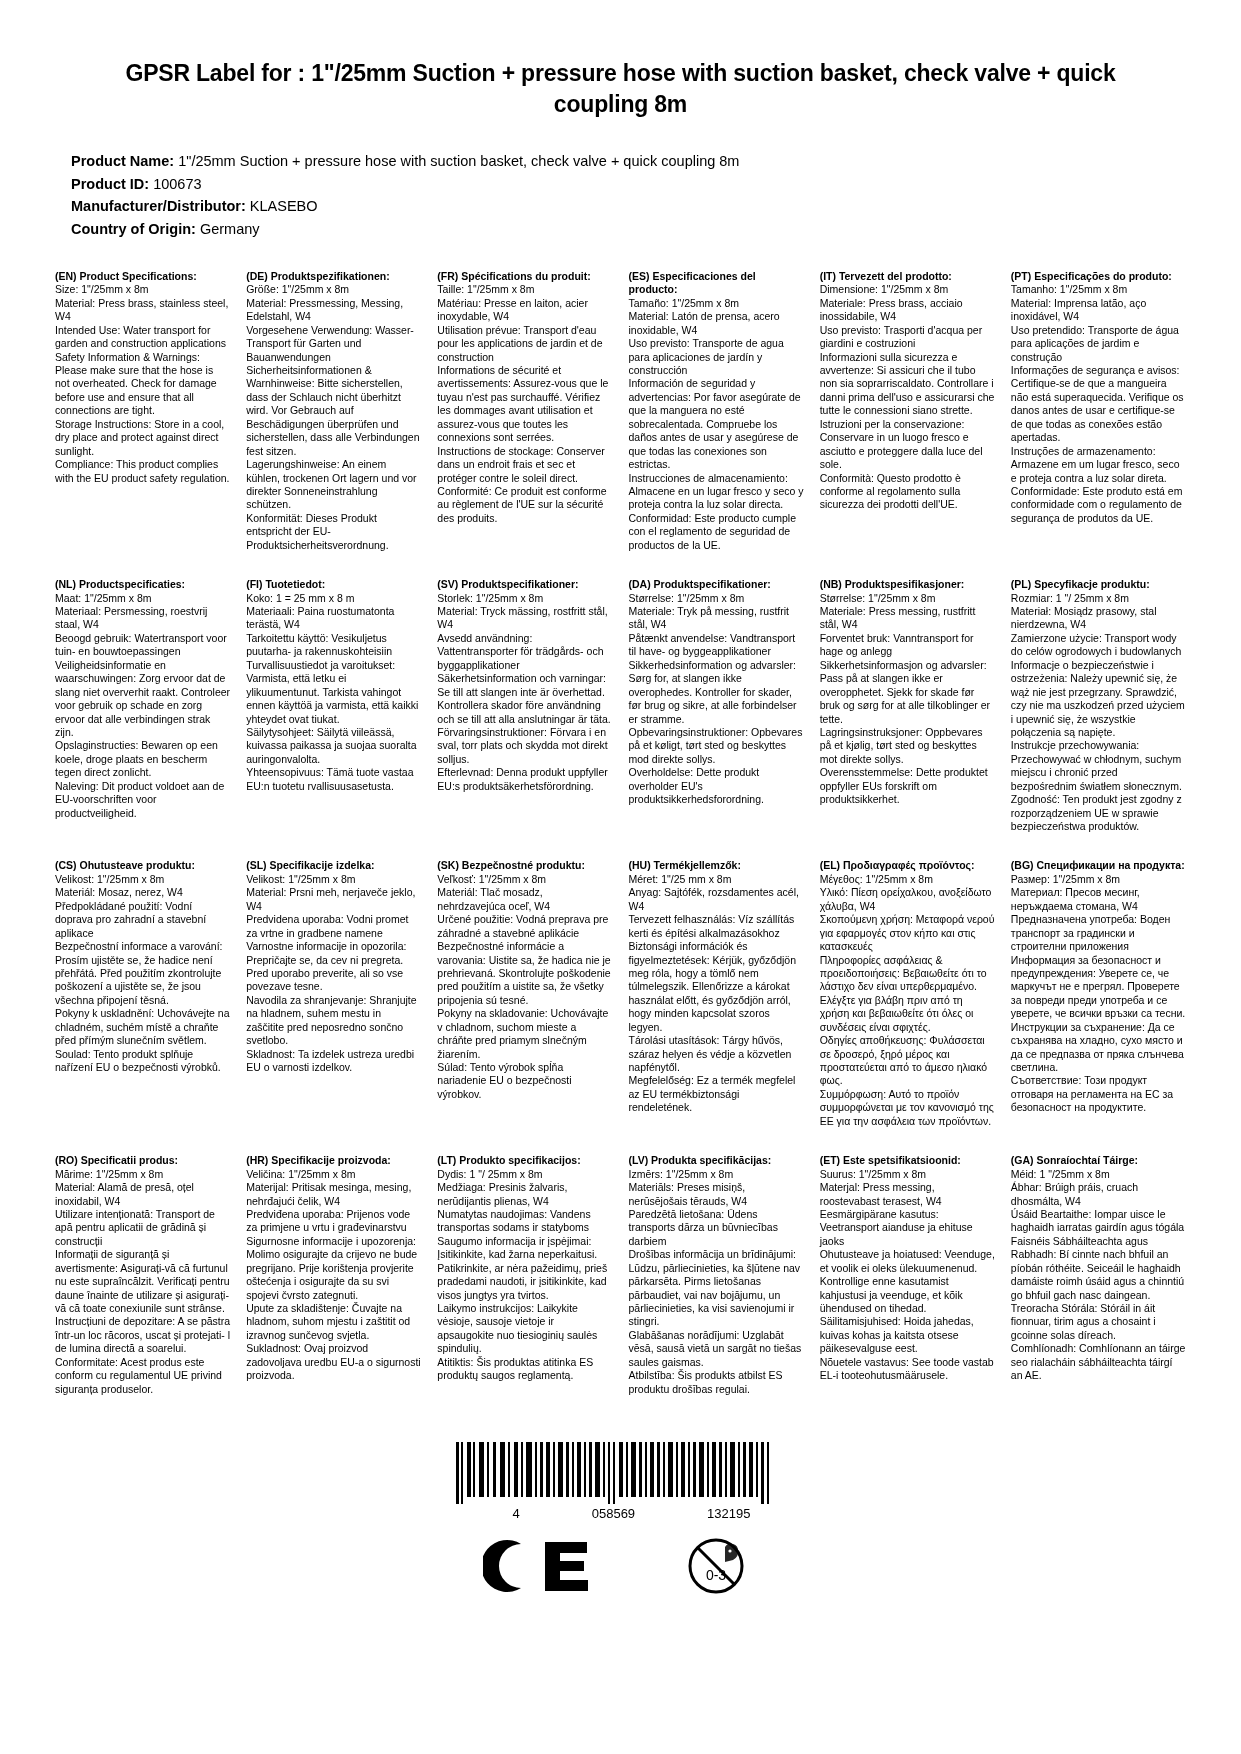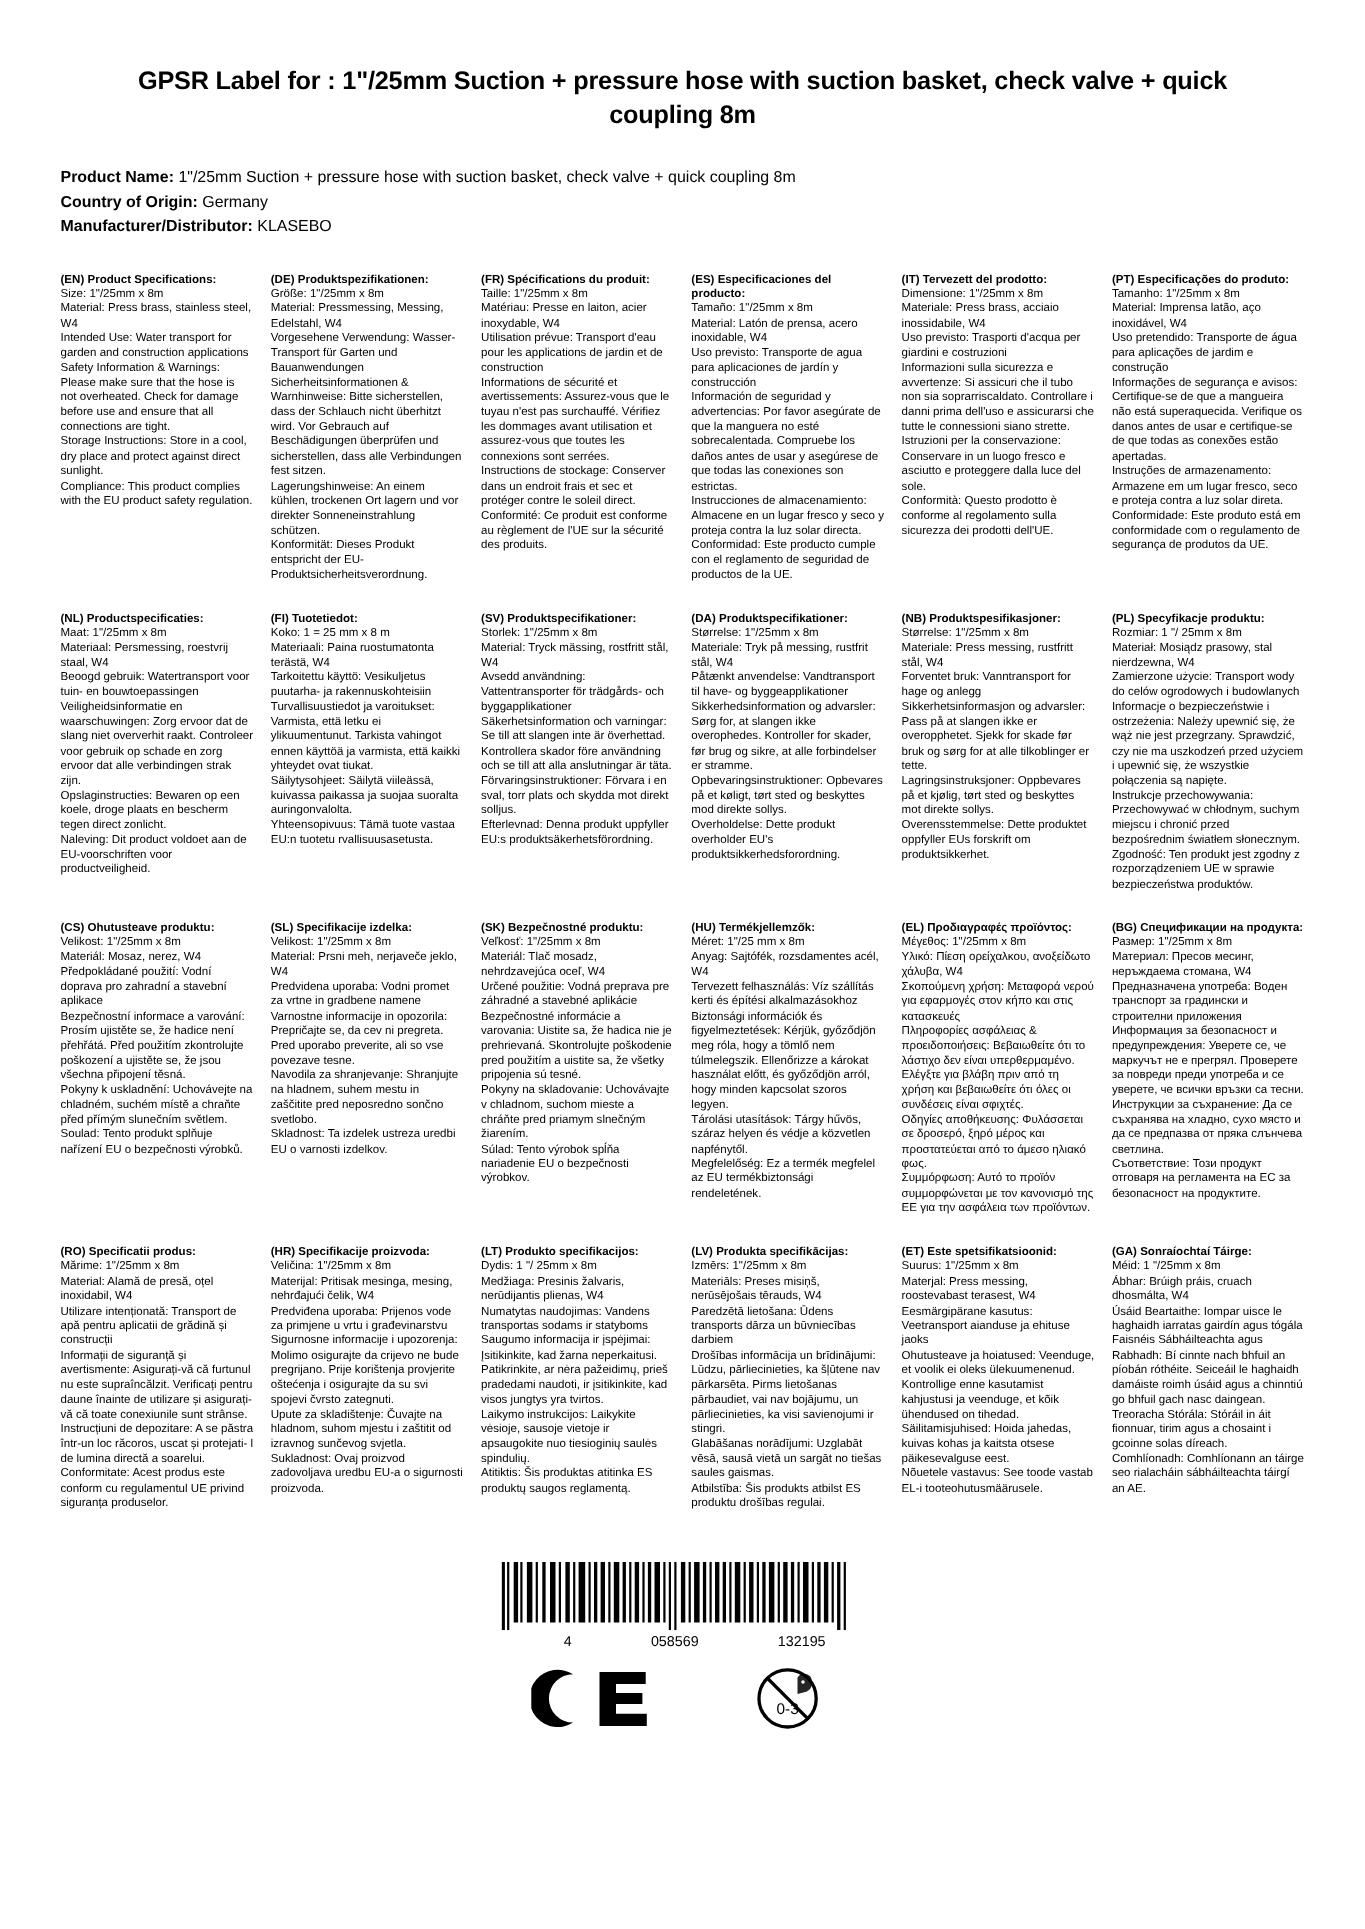--- a/index.html
+++ b/index.html
@@ -31,20 +31,21 @@
   .meta {
     margin: 0 0 30px 0;
     font-size: 14.5px;
     line-height: 1.55;
   }
   .meta-row {
     margin: 0;
   }
   .meta-label {
     font-weight: bold;
+    margin-left: 16px;
   }
   .meta-value {
     font-weight: normal;
   }
   .specs-grid {
     display: grid;
     grid-template-columns: repeat(6, 1fr);
     column-gap: 16px;
     row-gap: 26px;
     margin-top: 14px;
@@ -101,26 +102,30 @@
 <div class="page">
 
   <h1 class="doc-title">GPSR Label for : 1"/25mm Suction + pressure hose with suction basket, check valve + quick coupling 8m</h1>
 
   <div class="meta">
     <div class="meta-row">
       <span class="meta-label">Product Name:</span>
       <span class="meta-value">1"/25mm Suction + pressure hose with suction basket, check valve + quick coupling 8m</span>
     </div>
     <div class="meta-row">
-      <span class="meta-label">Country of Origin:</span>
-      <span class="meta-value">Germany</span>
+      <span class="meta-label">Product ID:</span>
+      <span class="meta-value">100673</span>
     </div>
     <div class="meta-row">
       <span class="meta-label">Manufacturer/Distributor:</span>
       <span class="meta-value">KLASEBO</span>
+    </div>
+    <div class="meta-row">
+      <span class="meta-label">Country of Origin:</span>
+      <span class="meta-value">Germany</span>
     </div>
   </div>
 
   <div class="specs-grid">
     <div class="spec-cell">
       <span class="sec-title">(EN) Product Specifications:</span>
       <span class="blk" style="white-space: pre-wrap; display: block;">Size: 1"/25mm x 8m
 Material: Press brass, stainless steel, W4
 Intended Use: Water transport for garden and construction applications
 Safety Information &amp; Warnings: Please make sure that the hose is not overheated. Check for damage before use and ensure that all connections are tight.

